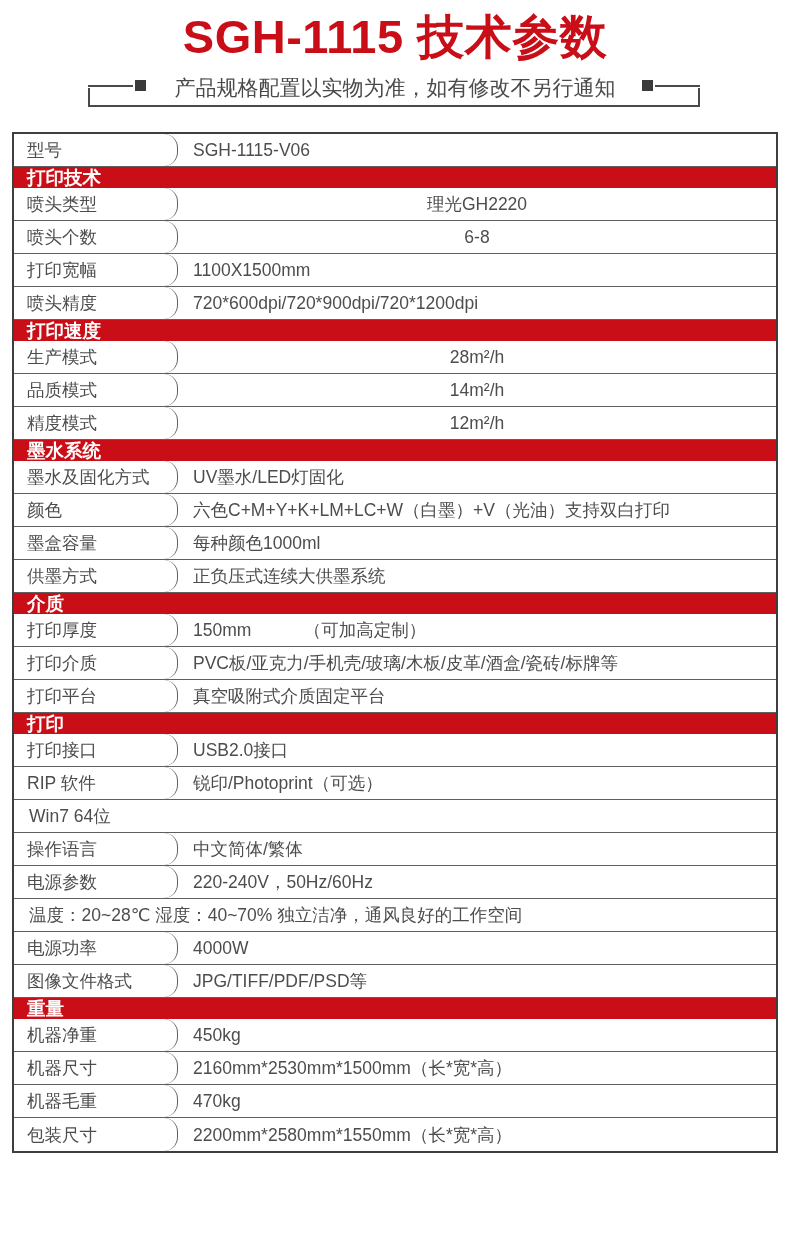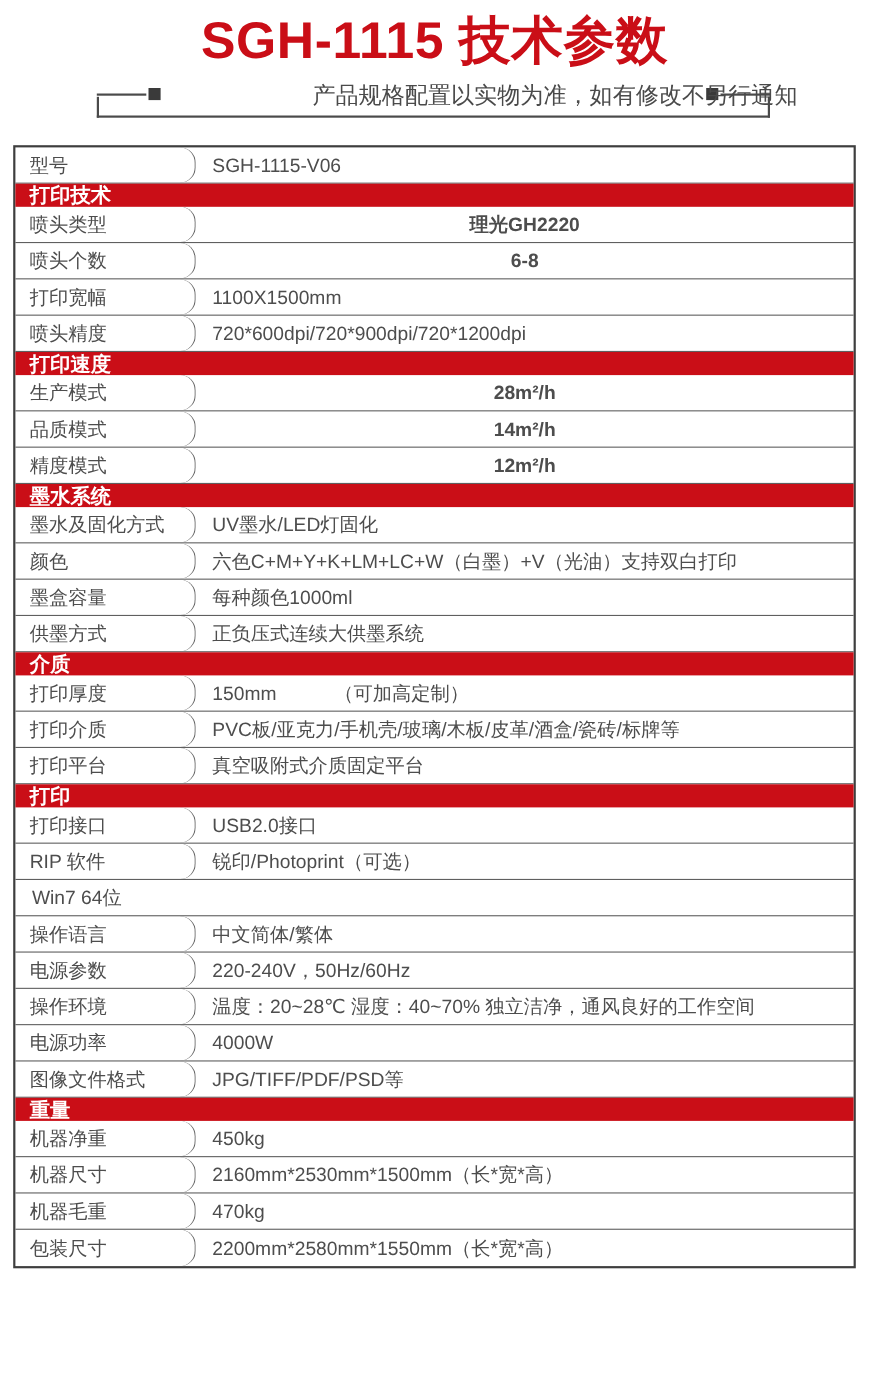--- a/index.html
+++ b/index.html
@@ -26,21 +26,21 @@
     position: relative;
     width: 660px; height: 40px;
     margin: 4px auto 0;
   }
   .subtitle-text {
     position: relative;
     z-index: 2;
     font-size: 21px;
     line-height: 36px;
     color: #4a4a4a;
-    text-align: right;
+    text-align: center;
   }
   .decor { position: absolute; z-index: 1; }
   .underline { left: 23px; right: 25px; bottom: 3px; height: 0; border-bottom: 2px solid #4a4a4a; }
   .riser-left  { left: 23px;  bottom: 3px; height: 19px; width: 0; border-left: 2px solid #4a4a4a; }
   .riser-right { right: 25px; bottom: 3px; height: 19px; width: 0; border-right: 2px solid #4a4a4a; }
   .topline-left  { left: 23px;  top: 15px; width: 45px; height: 0; border-top: 2px solid #4a4a4a; }
   .topline-right { right: 25px; top: 15px; width: 45px; height: 0; border-top: 2px solid #4a4a4a; }
   .square { top: 10px; width: 11px; height: 11px; background: #3a3a3a; }
   .square-left  { left: 70px; }
   .square-right { right: 72px; }
@@ -68,21 +68,21 @@
     overflow: hidden;
     border-radius: 14px;
   }
   .label-cell {
     width: 164px;
     flex: 0 0 164px;
     padding-left: 13px;
     border-right: 1px solid var(--divider, #5f5f5f);
   }
   .value-cell { flex: 1; padding-left: 15px; }
-  .val-center { justify-content: center; padding-left: 0; font-weight: bold; }
+  .val-center { justify-content: center; padding-left: 0; }
   .section-row {
     display: flex;
     align-items: center;
     height: 21px;
     box-sizing: border-box;
     background: var(--accent-red, #ca0e17);
     color: #ffffff;
     font-weight: bold;
     font-size: 18.5px;
     padding-left: 13px;
@@ -197,21 +197,20 @@
       </div>
       <div class="spec-row">
         <div class="cell label-cell">操作语言</div>
         <div class="cell value-cell">中文简体/繁体</div>
       </div>
       <div class="spec-row">
         <div class="cell label-cell">电源参数</div>
         <div class="cell value-cell">220-240V，50Hz/60Hz</div>
       </div>
       <div class="spec-row">
-        <div class="cell label-cell">操作环境</div>
         <div class="cell value-cell">温度：20~28℃ 湿度：40~70% 独立洁净，通风良好的工作空间</div>
       </div>
       <div class="spec-row">
         <div class="cell label-cell">电源功率</div>
         <div class="cell value-cell">4000W</div>
       </div>
       <div class="spec-row">
         <div class="cell label-cell">图像文件格式</div>
         <div class="cell value-cell">JPG/TIFF/PDF/PSD等</div>
       </div>

